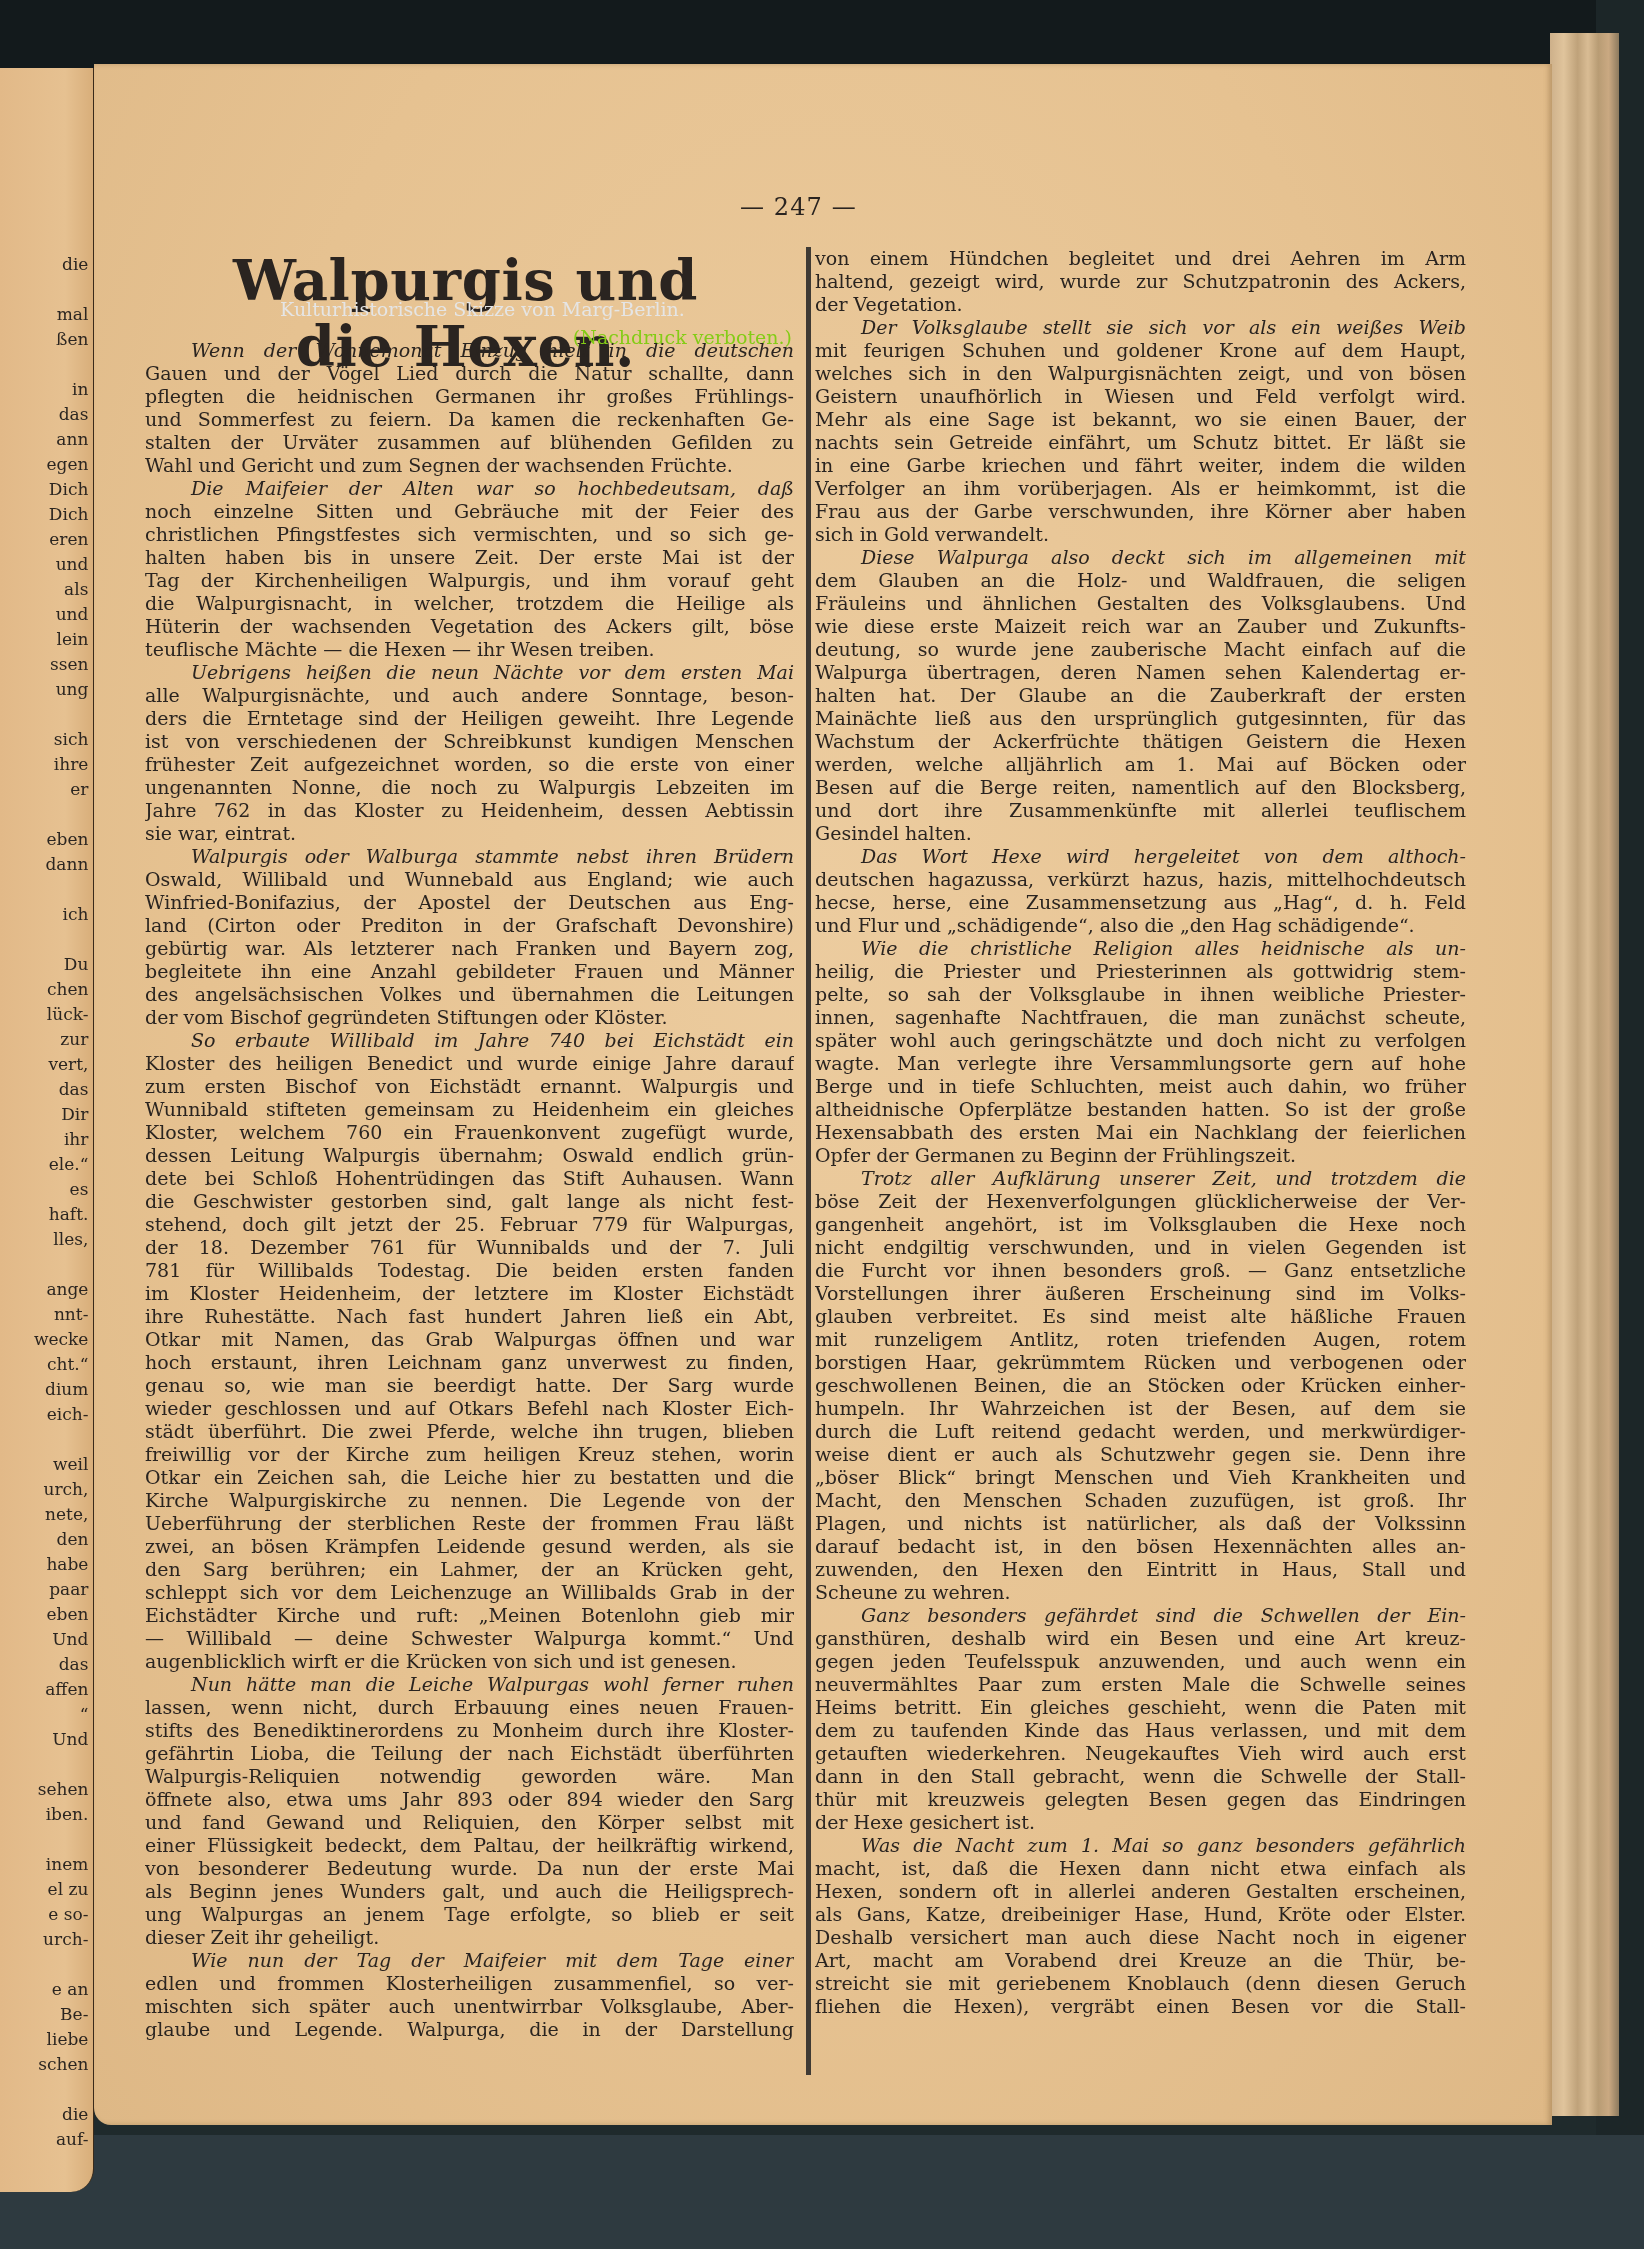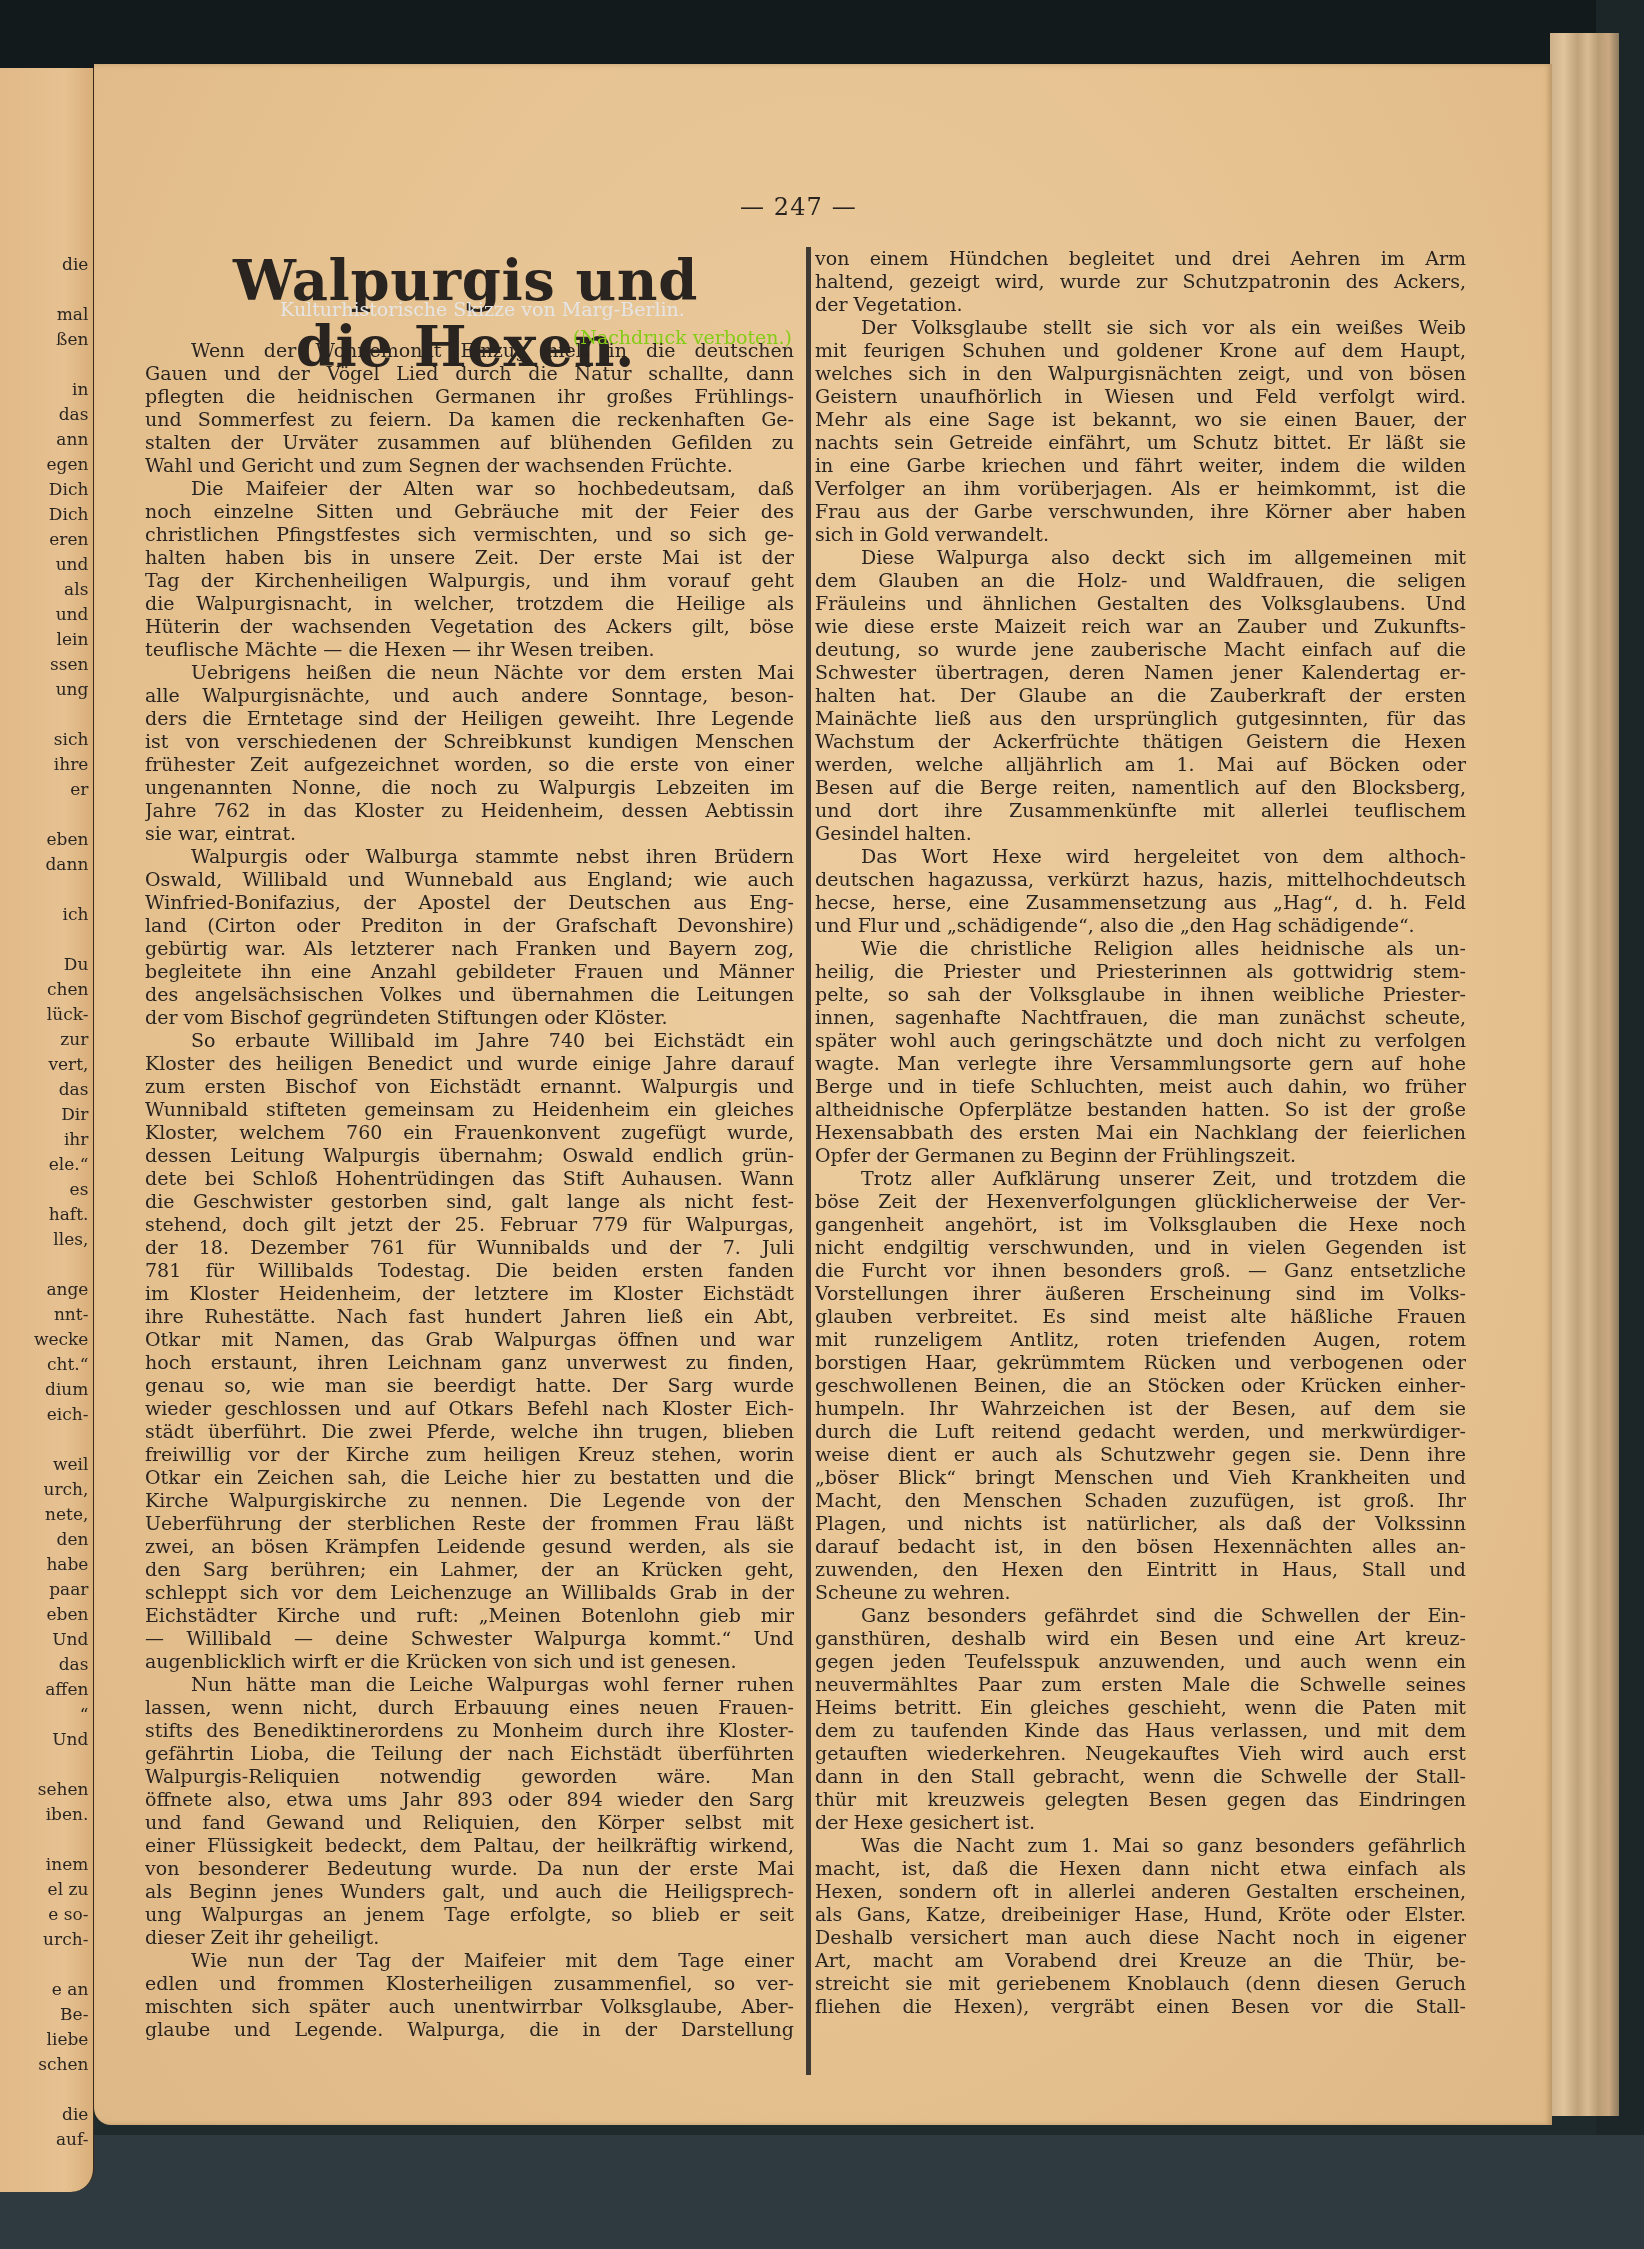--- a/index.html
+++ b/index.html
@@ -48,21 +48,21 @@
       font-family:"DejaVu Serif", serif;
       font-size:19px; line-height:23px;
     }
     .col-left { left:145px; top:339px; width:649px; }
     .col-right { left:815px; top:247px; width:651px; }
     .line {
       display:block; white-space:nowrap; text-align:justify; text-align-last:justify;
       height:23px; overflow:hidden;
     }
     .line.last { text-align-last:left; }
-    .line.indent { padding-left:46px; }
+    .line.indent { padding-left:46px;font-style:italic; }
 
     .title {
       position:absolute; left:230px; top:247px; width:471px;
       font-family:"DejaVu Serif", serif; font-weight:bold; font-size:56px; color:#2a2420;
       text-align:center; letter-spacing:0.6px;
     }
     .subtitle {
       position:absolute; left:161px; top:298px; width:643px; text-align:center;
       font-size:19px; color:#e5e5e5;
     }
@@ -258,21 +258,21 @@
     <span class="line">nachts sein Getreide einfährt, um Schutz bittet. Er läßt sie</span>
     <span class="line">in eine Garbe kriechen und fährt weiter, indem die wilden</span>
     <span class="line">Verfolger an ihm vorüberjagen. Als er heimkommt, ist die</span>
     <span class="line">Frau aus der Garbe verschwunden, ihre Körner aber haben</span>
     <span class="line last">sich in Gold verwandelt.</span>
     <span class="line indent">Diese Walpurga also deckt sich im allgemeinen mit</span>
     <span class="line">dem Glauben an die Holz- und Waldfrauen, die seligen</span>
     <span class="line">Fräuleins und ähnlichen Gestalten des Volksglaubens. Und</span>
     <span class="line">wie diese erste Maizeit reich war an Zauber und Zukunfts-</span>
     <span class="line">deutung, so wurde jene zauberische Macht einfach auf die</span>
-    <span class="line">Schwester übertragen, deren Namen jener Kalendertag er-</span>
+    <span class="line">Walpurga übertragen, deren Namen sehen Kalendertag er-</span>
     <span class="line">halten hat. Der Glaube an die Zauberkraft der ersten</span>
     <span class="line">Mainächte ließ aus den ursprünglich gutgesinnten, für das</span>
     <span class="line">Wachstum der Ackerfrüchte thätigen Geistern die Hexen</span>
     <span class="line">werden, welche alljährlich am 1. Mai auf Böcken oder</span>
     <span class="line">Besen auf die Berge reiten, namentlich auf den Blocksberg,</span>
     <span class="line">und dort ihre Zusammenkünfte mit allerlei teuflischem</span>
     <span class="line last">Gesindel halten.</span>
     <span class="line indent">Das Wort Hexe wird hergeleitet von dem althoch-</span>
     <span class="line">deutschen hagazussa, verkürzt hazus, hazis, mittelhochdeutsch</span>
     <span class="line">hecse, herse, eine Zusammensetzung aus „Hag“, d. h. Feld</span>

